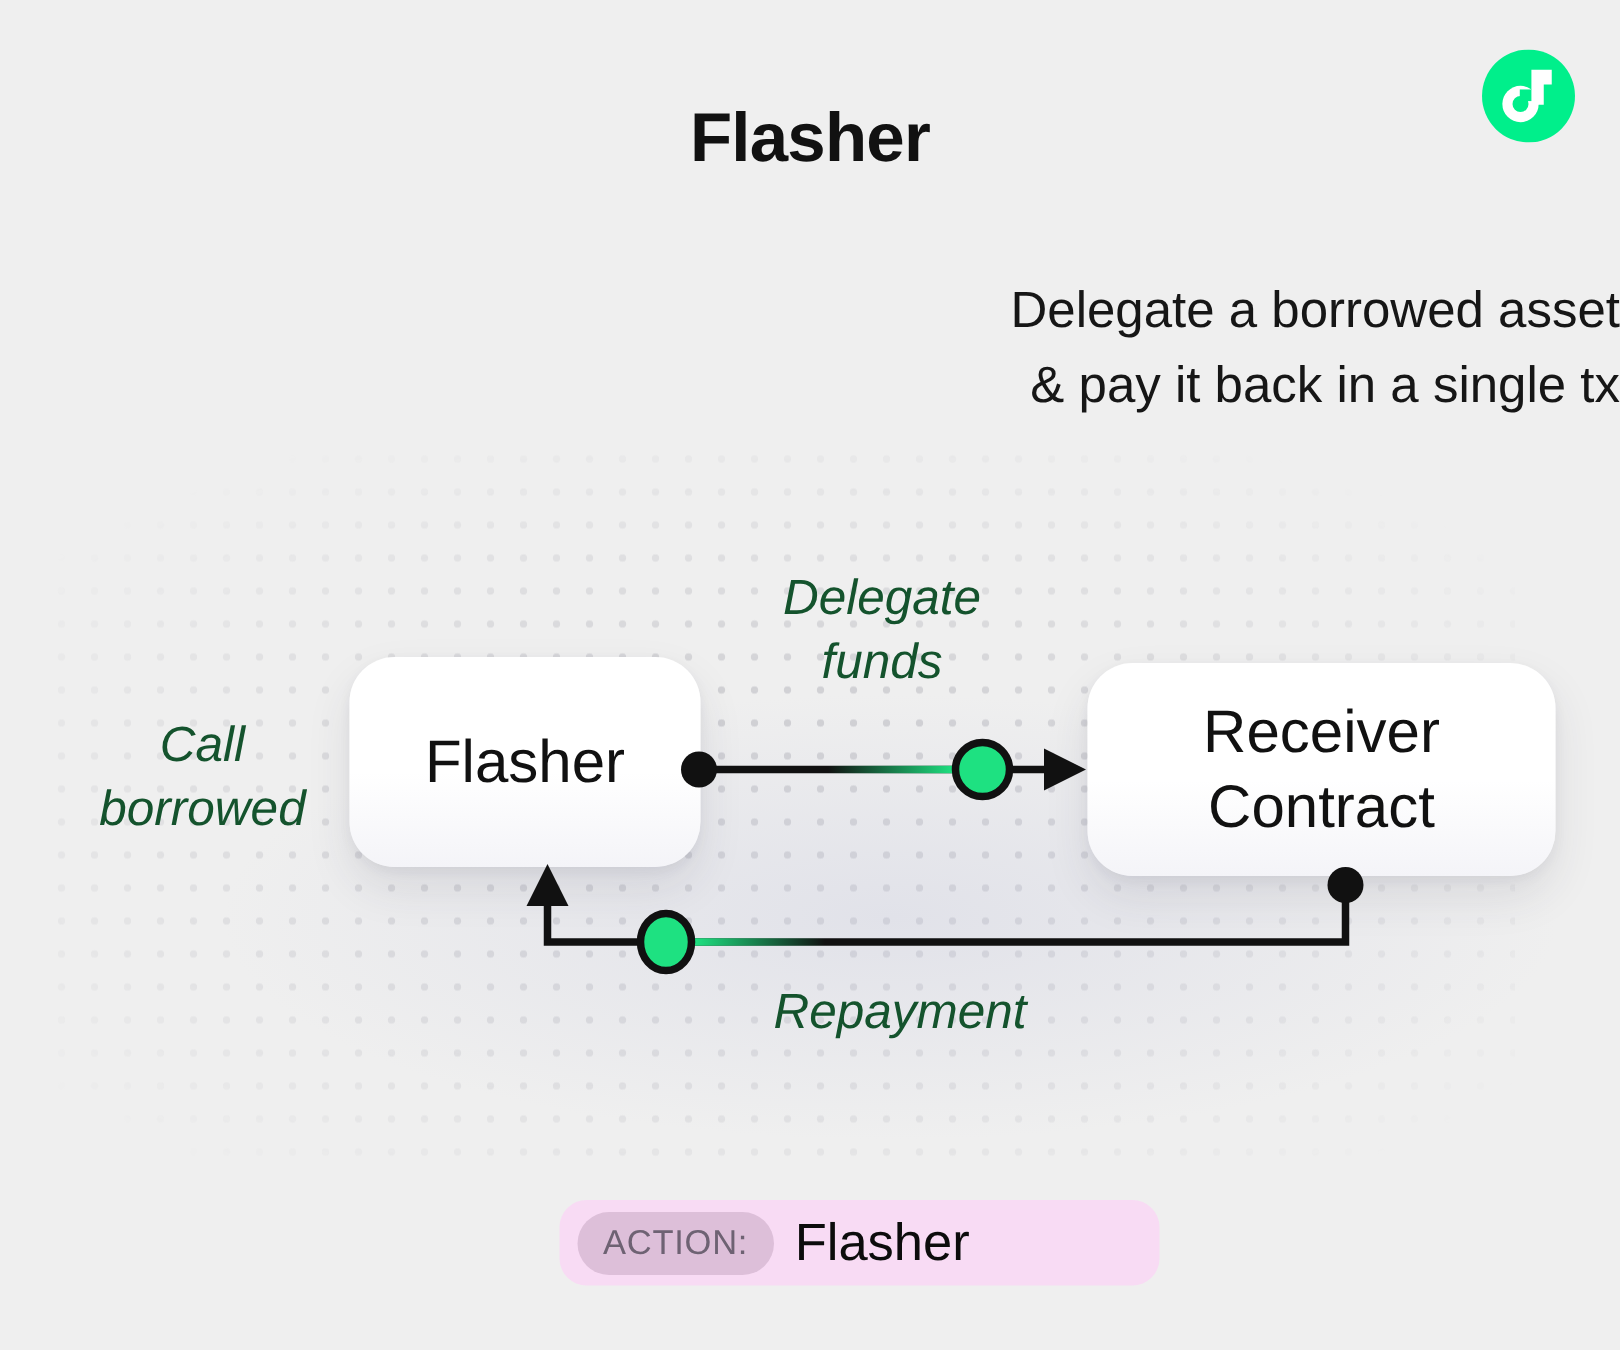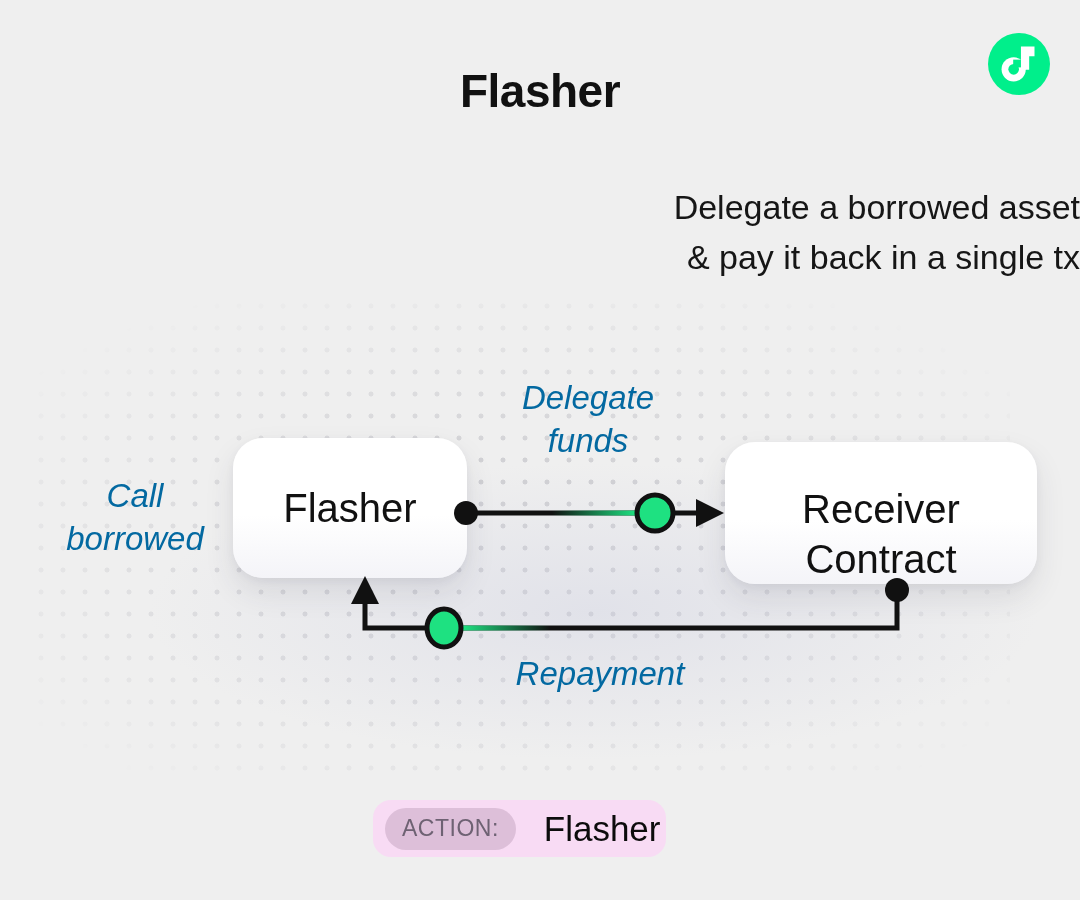--- a/index.html
+++ b/index.html
@@ -79,29 +79,29 @@
     justify-content: center;
     background: linear-gradient(180deg, #ffffff 0%, var(--box-bg) 55%, #f4f4f8 100%);
     border-radius: 30px;
     box-shadow: 0 14px 30px rgba(45,45,70,0.10), 0 3px 8px rgba(45,45,70,0.05);
     color: var(--ink);
     font-size: 40px;
     line-height: 50px;
     text-align: center;
   }
   .node-flasher { left: 233px; top: 438px; width: 234px; height: 140px; }
-  .node-receiver { left: 725px; top: 442px; width: 312px; height: 142px; align-items: flex-end; }
+  .node-receiver { left: 725px; top: 442px; width: 312px; height: 142px; }
   .node-receiver span { width: 240px; }
 
   .flow-label {
     position: absolute;
     font-style: italic;
     font-size: 33px;
     line-height: 43px;
-    color: #0369a1;
+    color: #14532d;
     text-align: center;
   }
   .label-call { left: 35px; top: 474px; width: 200px; }
   .label-delegate { left: 488px; top: 376px; width: 200px; }
   .label-repayment { left: 450px; top: 640px; width: 300px; margin-top: 12px; }
 
   .connectors {
     position: absolute;
     left: 0; top: 0;
     width: 1080px; height: 900px;
@@ -109,26 +109,26 @@
   }
   .connectors .wire { stroke: var(--ink); }
   .connectors .endpoint { fill: var(--ink); }
   .connectors .arrowhead { fill: var(--ink); }
   .connectors .node-circle { fill: var(--accent); stroke: var(--ink); }
   .connectors stop.trail-stop { stop-color: var(--accent); }
 
   .badge {
     position: absolute;
     left: 373px; top: 800px;
-    width: 293px; height: 57px;
+    width: 400px; height: 57px;
     background: var(--badge-bg);
     border-radius: 18px;
     display: flex;
     align-items: center;
-    gap: 28px;
+    gap: 14px;
     padding: 0 20px 0 12px;
   }
   .badge-label {
     background: var(--badge-label-bg);
     color: var(--badge-label-ink);
     border-radius: 999px;
     font-size: 23px;
     letter-spacing: 0.5px;
     padding: 7px 17px 8px 17px;
     white-space: nowrap;

